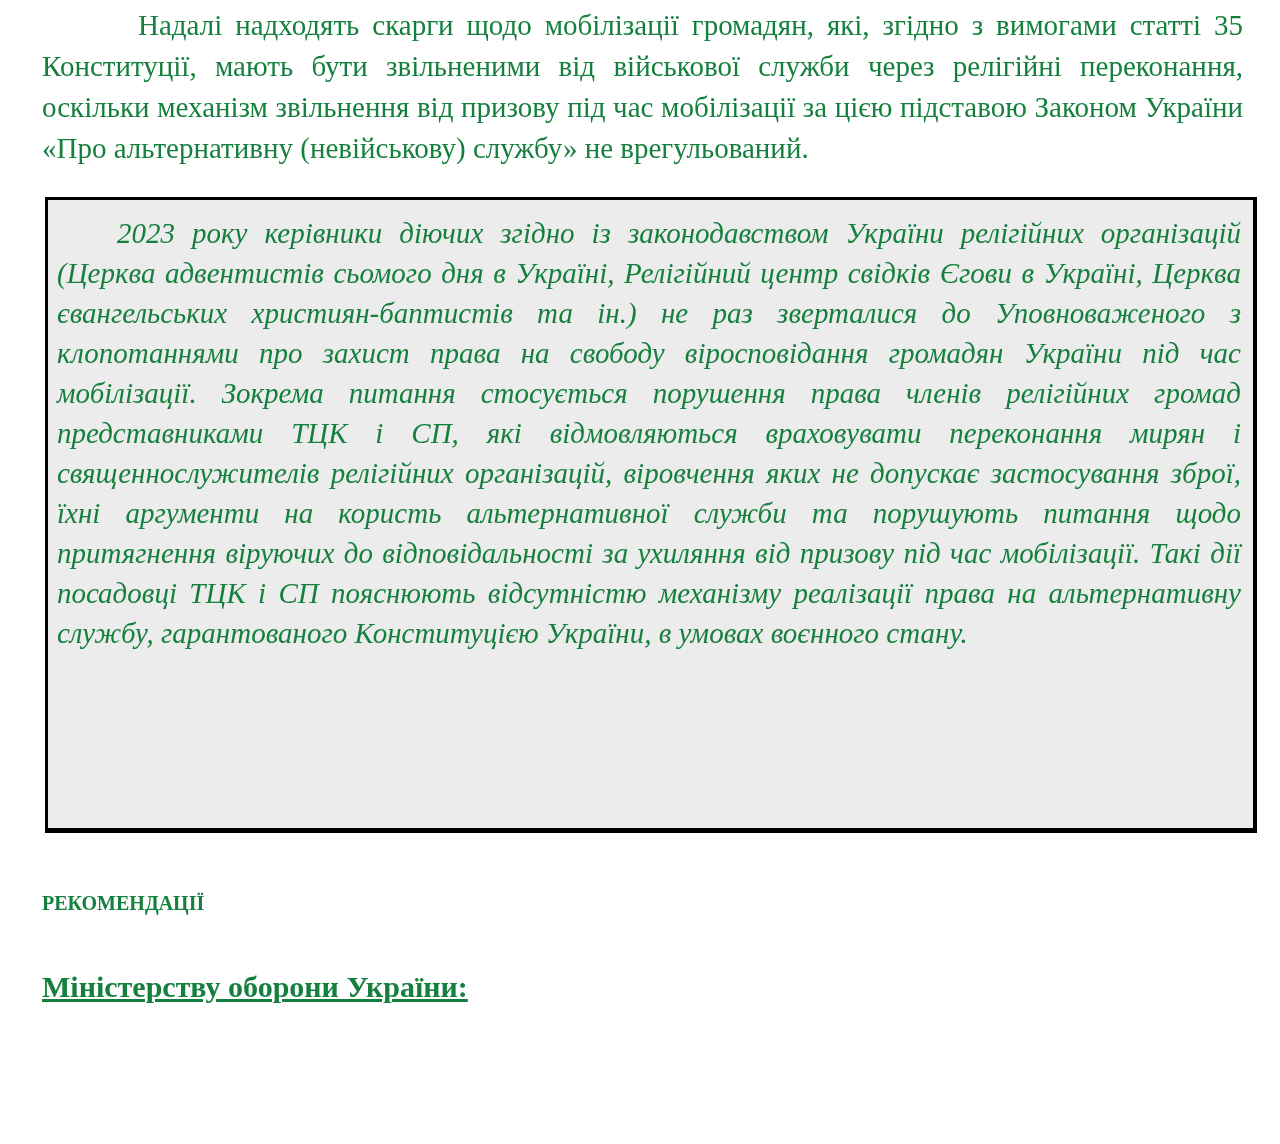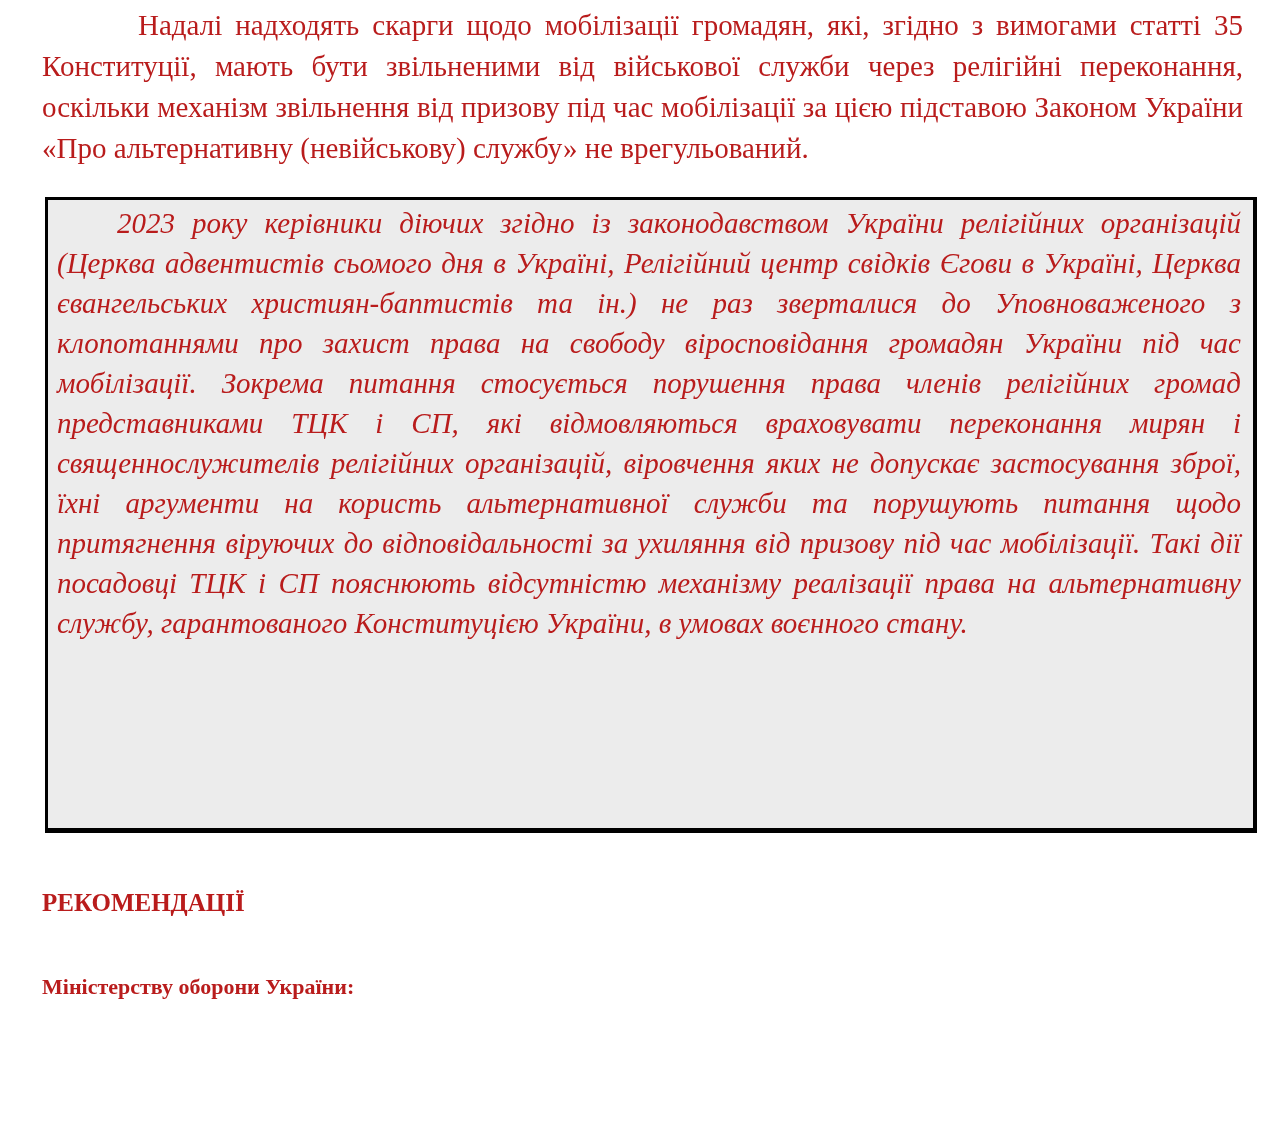--- a/index.html
+++ b/index.html
@@ -5,21 +5,21 @@
   html, body {
     margin: 0;
     padding: 0;
     background: #ffffff;
   }
   .page {
     position: relative;
     width: 1280px;
     height: 1144px;
     background: #ffffff;
-    color: #b91c1c;
+    color: #15803d;
     font-family: "Liberation Serif", serif;
     overflow: hidden;
     box-sizing: border-box;
   }
   .content {
     padding: 5px 37px 0 42px;
   }
   p.body-text {
     margin: 0;
     font-size: 29px;
@@ -29,47 +29,48 @@
   .intro-paragraph {
     text-indent: 96px;
   }
   .callout-box {
     box-sizing: border-box;
     background: #ececec;
     border: 3px solid #000000;
     border-right-width: 4px;
     border-bottom-width: 5px;
     margin: 28px -14px 0 3px;
-    padding: 3px 12px 12px 9px;
+    padding: 13px 12px 12px 9px;
     min-height: 636px;
   }
   .callout-box p {
     margin: 0;
     font-size: 29px;
     line-height: 40px;
     font-style: italic;
     text-align: justify;
   }
   .callout-paragraph-1 {
     text-indent: 60px;
   }
   .callout-paragraph-2 {
     text-indent: 74px;
   }
   .recommendations-heading {
     margin: 52px 0 0 0;
-    font-size: 25px;
+    font-size: 20px;
     line-height: 36px;
     font-weight: bold;
   }
   .ministry-heading {
     margin: 48px 0 17px 0;
-    font-size: 22px;
+    font-size: 30px;
     line-height: 36px;
     font-weight: bold;
+    text-decoration: underline;
   }
   .recommendation-paragraph {
     margin-top: 12px;
     line-height: 40px;
     text-indent: 118px;
   }
 </style>
 </head>
 <body>
 

